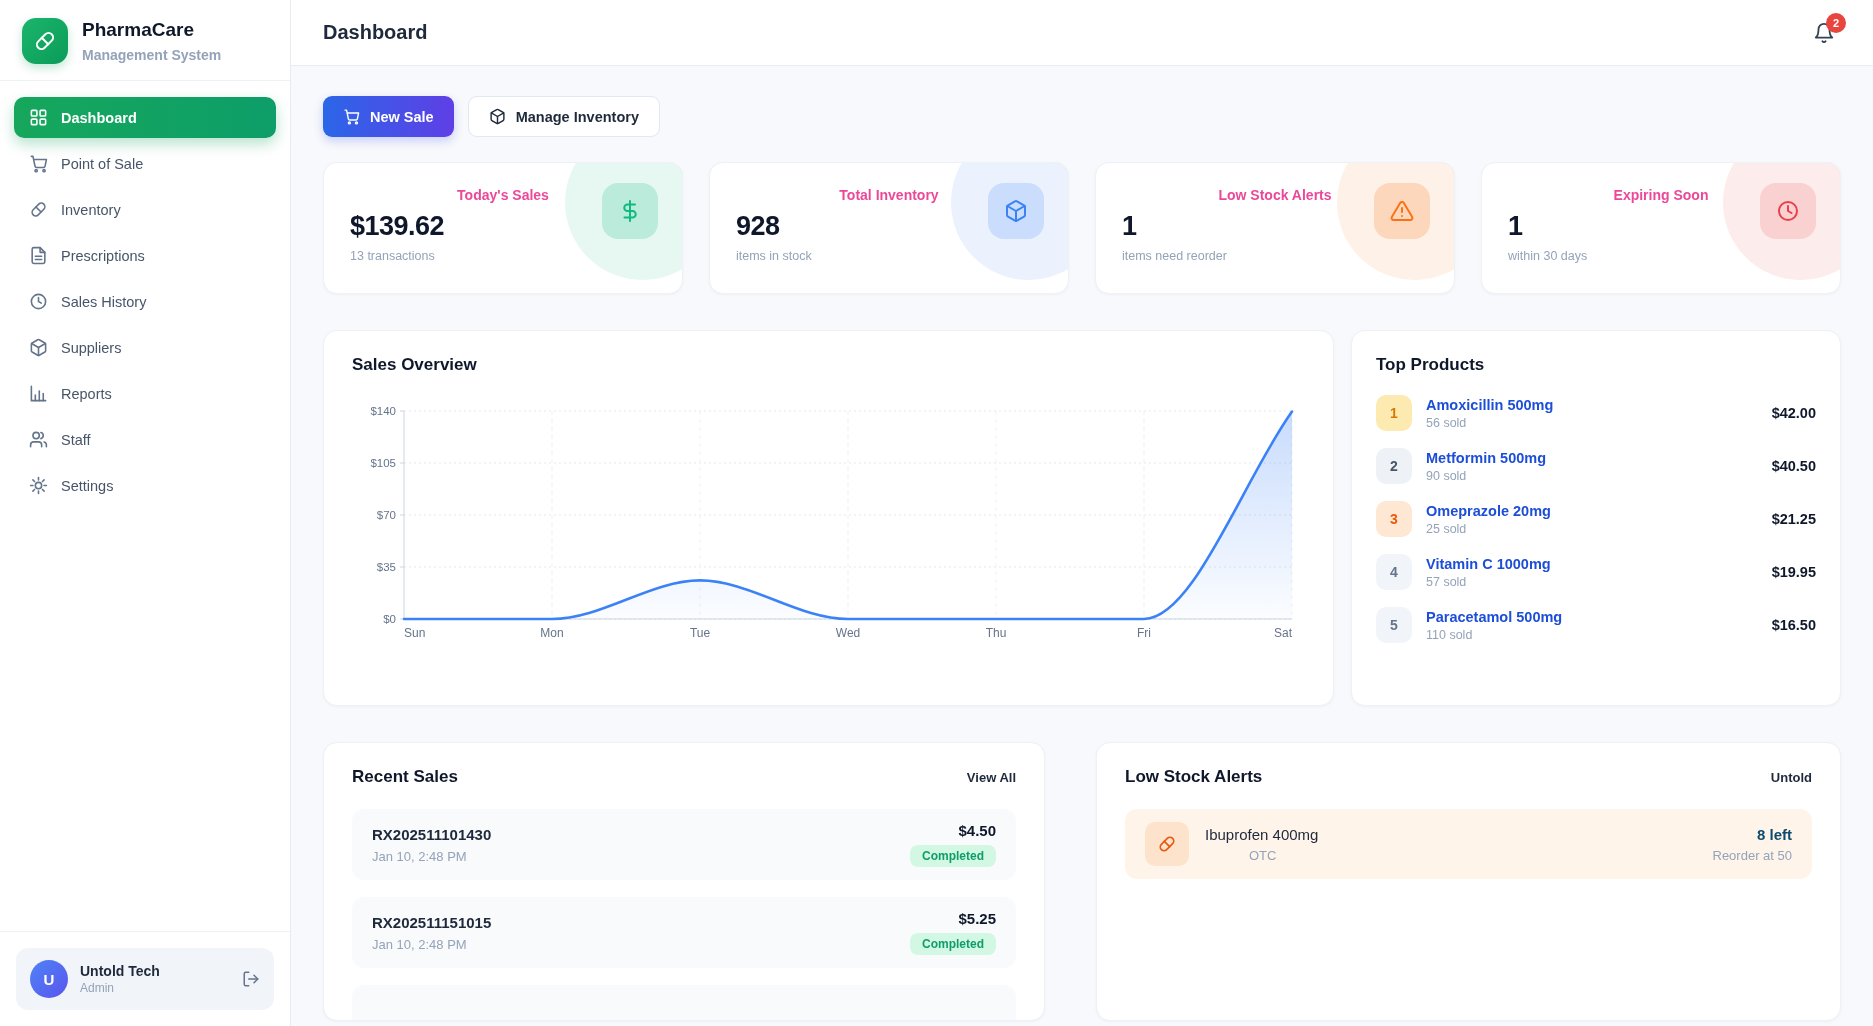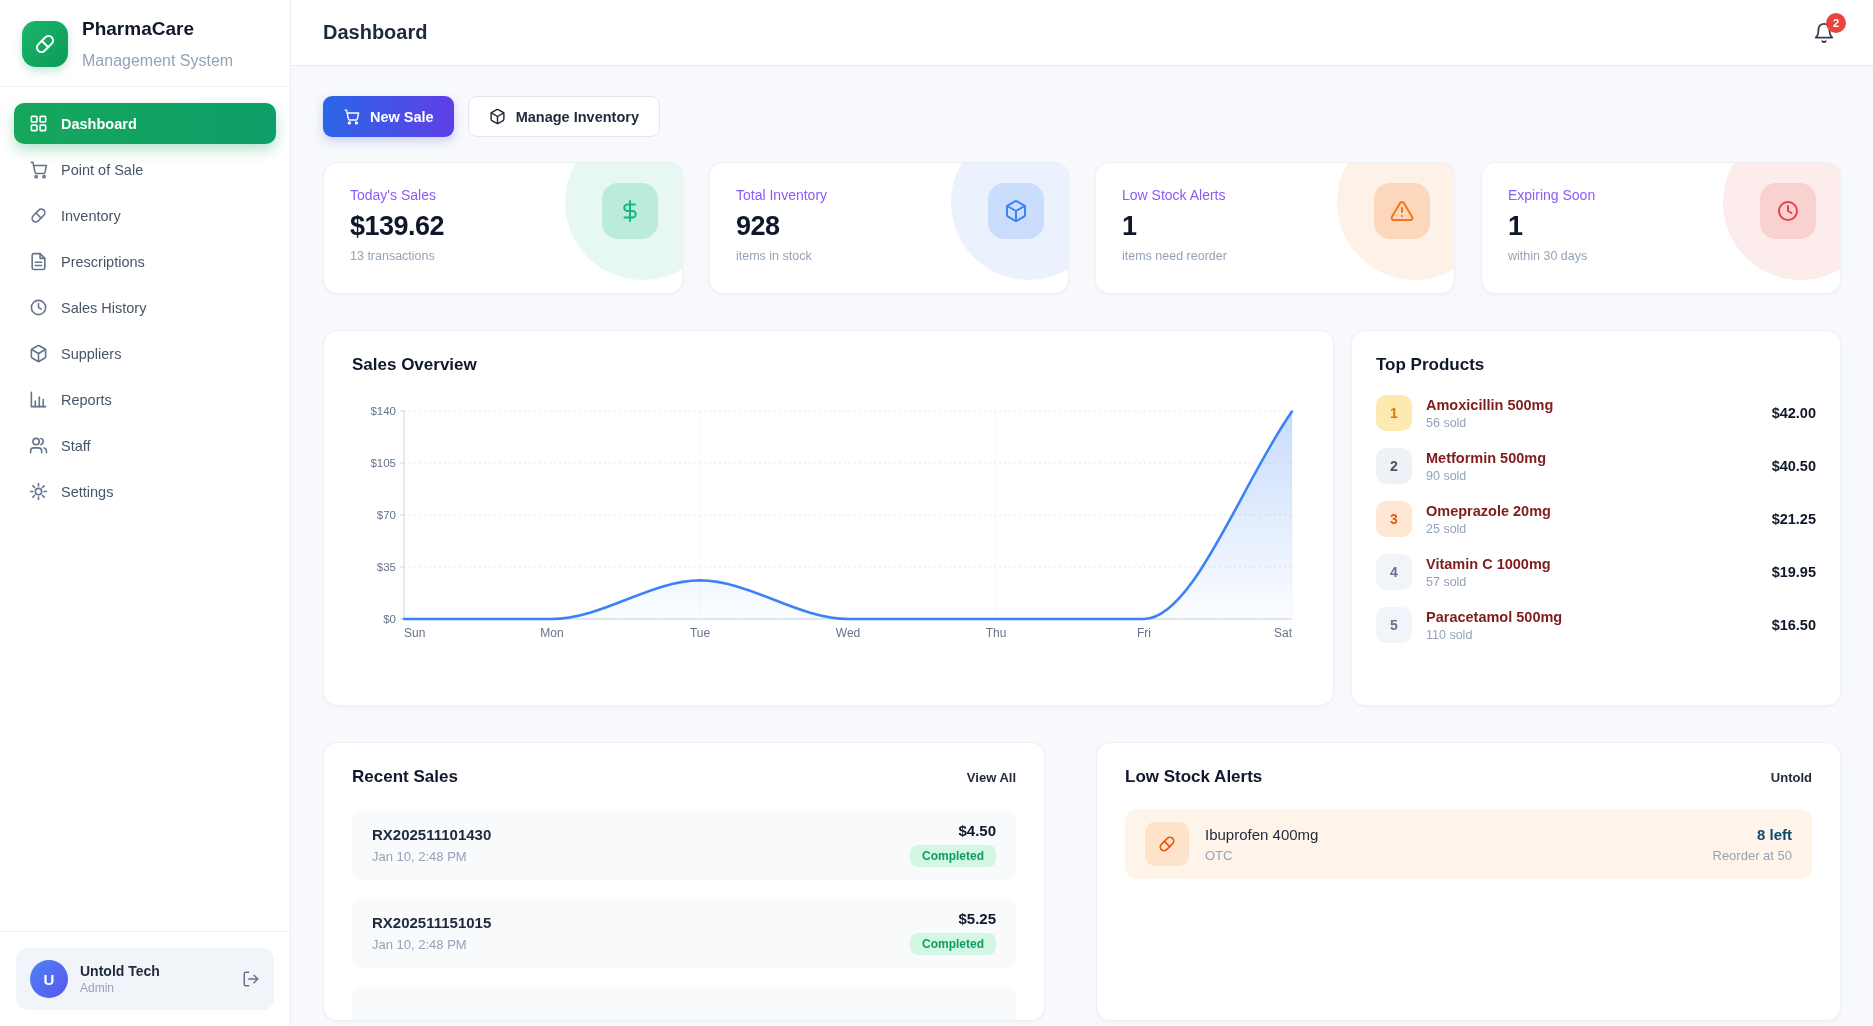--- a/index.html
+++ b/index.html
@@ -6,21 +6,21 @@
   html,body { width:1873px; height:1026px; overflow:hidden; }
   body { font-family:"Liberation Sans", sans-serif; background:#f7f9fc; color:#1e293b; }
   svg text { font-family:"Liberation Sans", sans-serif; }
   .app { display:flex; width:100%; height:100%; }
 
   
   aside { width:291px; min-width:291px; background:#fff; border-right:1px solid #e8ecf1; display:flex; flex-direction:column; height:100%; }
   .brand { display:flex; align-items:center; gap:14px; padding:18px 22px 16px; border-bottom:1px solid #eef1f5; }
   .brand-logo { width:46px; height:46px; border-radius:14px; background:linear-gradient(135deg,#1cb56d,#0a9b58); display:flex; align-items:center; justify-content:center; color:#fff; box-shadow:0 4px 10px rgba(16,163,92,.25); }
   .brand-name { font-size:19px; font-weight:700; color:#0f172a; }
-  .brand-sub { font-size:16px; color:#94a3b8; margin-top:12px; }
+  .brand-sub { font-size:14px; color:#94a3b8; margin-top:6px;font-weight:bold; }
   nav { flex:1; padding:16px 14px; }
   .nav-item { display:flex; align-items:center; gap:13px; padding:11px 15px; border-radius:10px; color:#475569; font-size:14.5px; font-weight:500; margin-bottom:5px; cursor:pointer; }
   .nav-item .nav-ic { display:flex; color:#64748b; }
   .nav-item.active { background:linear-gradient(90deg,#16a75c,#0d9e69); color:#fff; box-shadow:0 6px 14px rgba(16,163,92,.30); font-weight:600; }
   .nav-item.active .nav-ic { color:#fff; }
   .side-user-wrap { border-top:1px solid #eef1f5; padding:16px; }
   .side-user { background:#f1f5f9; border-radius:12px; padding:12px 14px; display:flex; align-items:center; gap:12px; }
   .avatar { width:38px; height:38px; border-radius:50%; background:linear-gradient(135deg,#4e83f5,#5a55ee); color:#fff; font-weight:700; font-size:15px; display:flex; align-items:center; justify-content:center; }
   .user-meta { flex:1; }
   .user-name { font-size:14px; font-weight:700; color:#1e293b; }
@@ -36,21 +36,21 @@
 
   .content { flex:1; padding:30px 32px; overflow:hidden; }
 
   .actions { display:flex; gap:14px; margin-bottom:25px; }
   .btn { display:flex; align-items:center; gap:10px; font-size:14.5px; font-weight:600; border-radius:9px; padding:0 20px; height:41px; cursor:pointer; border:none; }
   .btn-primary { background:linear-gradient(90deg,#2b66e8,#5f3fe6); color:#fff; box-shadow:0 4px 10px rgba(67,83,230,.25); }
   .btn-secondary { background:#fff; color:#1e293b; border:1px solid #e2e8f0; }
 
   .stats { display:grid; grid-template-columns:repeat(4,1fr); gap:26px; }
   .stat-card { position:relative; background:#fff; border:1px solid #eef1f5; border-radius:14px; padding:24px 26px; height:132px; overflow:hidden; box-shadow:0 1px 3px rgba(15,23,42,.04); }
-  .stat-title { font-size:14px; color:#8b5cf6; font-weight:400; }
+  .stat-title { font-size:14px; color:#ec4899; font-weight:700;text-align:center; }
   .stat-value { font-size:27px; font-weight:800; color:#0f172a; margin-top:8px; letter-spacing:-.5px; }
   .stat-sub { font-size:12.5px; color:#94a3b8; margin-top:7px; }
   .stat-circle { position:absolute; top:-38px; right:-38px; width:155px; height:155px; border-radius:50%; }
   .stat-ic { position:absolute; top:20px; right:24px; width:56px; height:56px; border-radius:16px; display:flex; align-items:center; justify-content:center; }
   .acc-green .stat-circle{background:rgba(16,185,129,.10);} .acc-green .stat-ic{background:rgba(16,185,129,.20); color:#10b981;}
   .acc-blue .stat-circle{background:rgba(59,130,246,.10);} .acc-blue .stat-ic{background:rgba(59,130,246,.18); color:#3b82f6;}
   .acc-orange .stat-circle{background:rgba(249,115,22,.10);} .acc-orange .stat-ic{background:rgba(249,115,22,.20); color:#f97316;}
   .acc-red .stat-circle{background:rgba(239,68,68,.10);} .acc-red .stat-ic{background:rgba(239,68,68,.16); color:#e8414b;}
 
   .card { background:#fff; border:1px solid #eef1f5; border-radius:14px; box-shadow:0 1px 3px rgba(15,23,42,.04); }
@@ -60,42 +60,42 @@
   .chart-card { padding:24px 28px; height:376px; }
   .chart-card svg { margin-top:22px; display:block; }
 
   .tp-card { padding:24px; height:376px; overflow:hidden; }
   .tp-list { margin-top:20px; display:flex; flex-direction:column; gap:17px; }
   .tp-row { display:flex; align-items:center; gap:14px; }
   .tp-rank { width:36px; height:36px; border-radius:10px; display:flex; align-items:center; justify-content:center; font-size:14px; font-weight:700; }
   .r1{background:#fdeab0;color:#d97706;} .r2{background:#eef2f7;color:#475569;}
   .r3{background:#fee7d3;color:#ea580c;} .r4,.r5{background:#f1f5f9;color:#64748b;}
   .tp-meta { flex:1; }
-  .tp-name { font-size:14.5px; font-weight:700; color:#7f1d1d; }
+  .tp-name { font-size:14.5px; font-weight:700; color:#1d4ed8; }
   .tp-sold { font-size:12.5px; color:#94a3b8; margin-top:3px; }
   .tp-price { font-size:14.5px; font-weight:700; color:#0f172a; }
 
   .bot-grid { display:grid; grid-template-columns:722px 1fr; gap:51px; margin-top:36px; }
   .bot-grid .card { height:279px; overflow:hidden; padding:24px 28px 0; }
   .card-head { display:flex; align-items:center; justify-content:space-between; margin-bottom:22px; }
   .card-link { font-size:13px; font-weight:600; color:#1e293b; text-decoration:none; cursor:pointer; }
 
   .rs-row { background:#f8fafc; border-radius:12px; padding:13px 20px; display:flex; align-items:center; justify-content:space-between; margin-bottom:17px; min-height:70px; }
   .rs-id { font-size:15px; font-weight:700; color:#1e293b; }
   .rs-date { font-size:13px; color:#94a3b8; margin-top:6px; }
   .rs-right { text-align:right; }
   .rs-amt { font-size:15px; font-weight:700; color:#0f172a; }
   .rs-badge { display:inline-block; margin-top:6px; background:#d2f7e3; color:#0f9d6a; font-size:12px; font-weight:600; border-radius:8px; padding:4px 12px; }
   .rs-row.stub { min-height:70px; }
 
   .ls-row { background:#fff4ea; border-radius:12px; padding:13px 20px; display:flex; align-items:center; gap:16px; min-height:70px; }
   .ls-ic { width:44px; height:44px; border-radius:10px; background:#fde3cc; color:#ea580c; display:flex; align-items:center; justify-content:center; }
   .ls-meta { flex:1; }
   .ls-name { font-size:15px; font-weight:400; color:#1e293b; }
-  .ls-cat { font-size:13px; color:#94a3b8; margin-top:5px; }
+  .ls-cat { font-size:13px; color:#94a3b8; margin-top:5px;margin-left:44px; }
   .ls-right { text-align:right; }
   .ls-left { font-size:15px; font-weight:700; color:#0c4a6e; }
   .ls-reorder { font-size:13px; color:#94a3b8; margin-top:5px; }
 </style>
 </head>
 <body>
 
 <div class="app">
 
   <aside>

